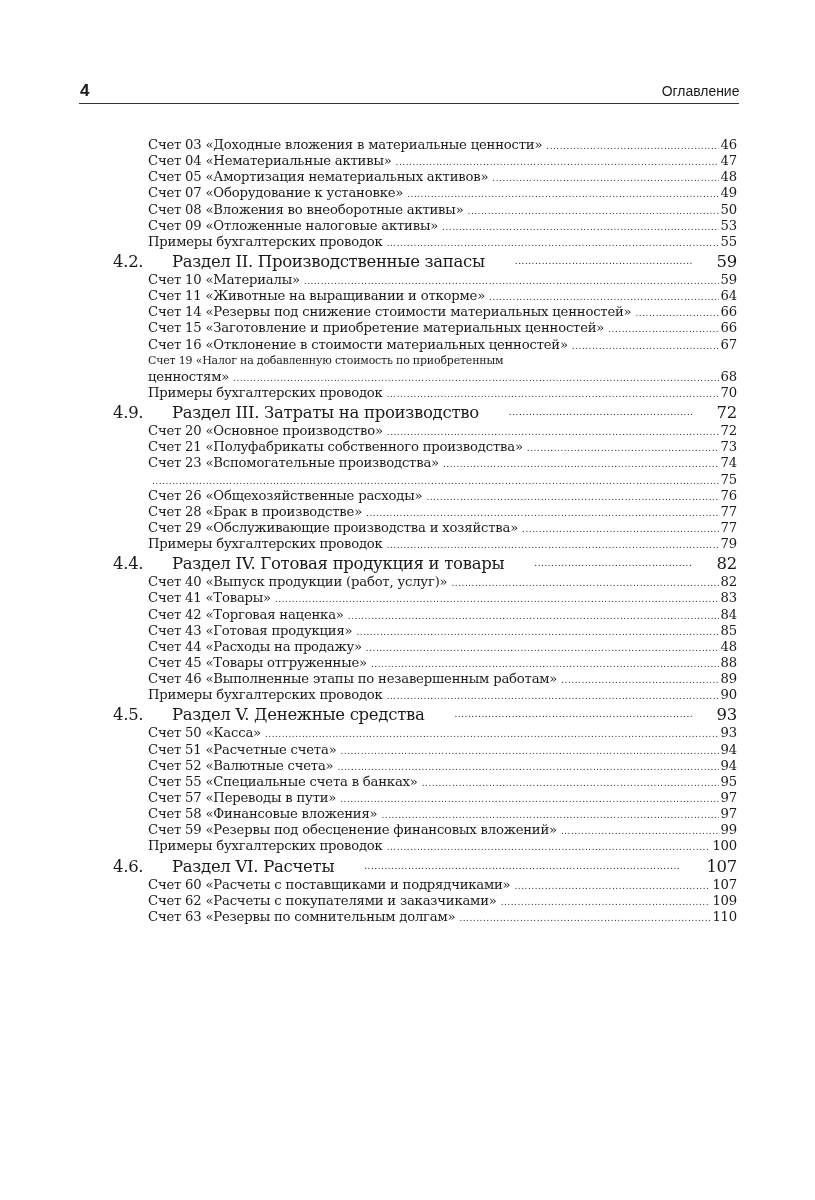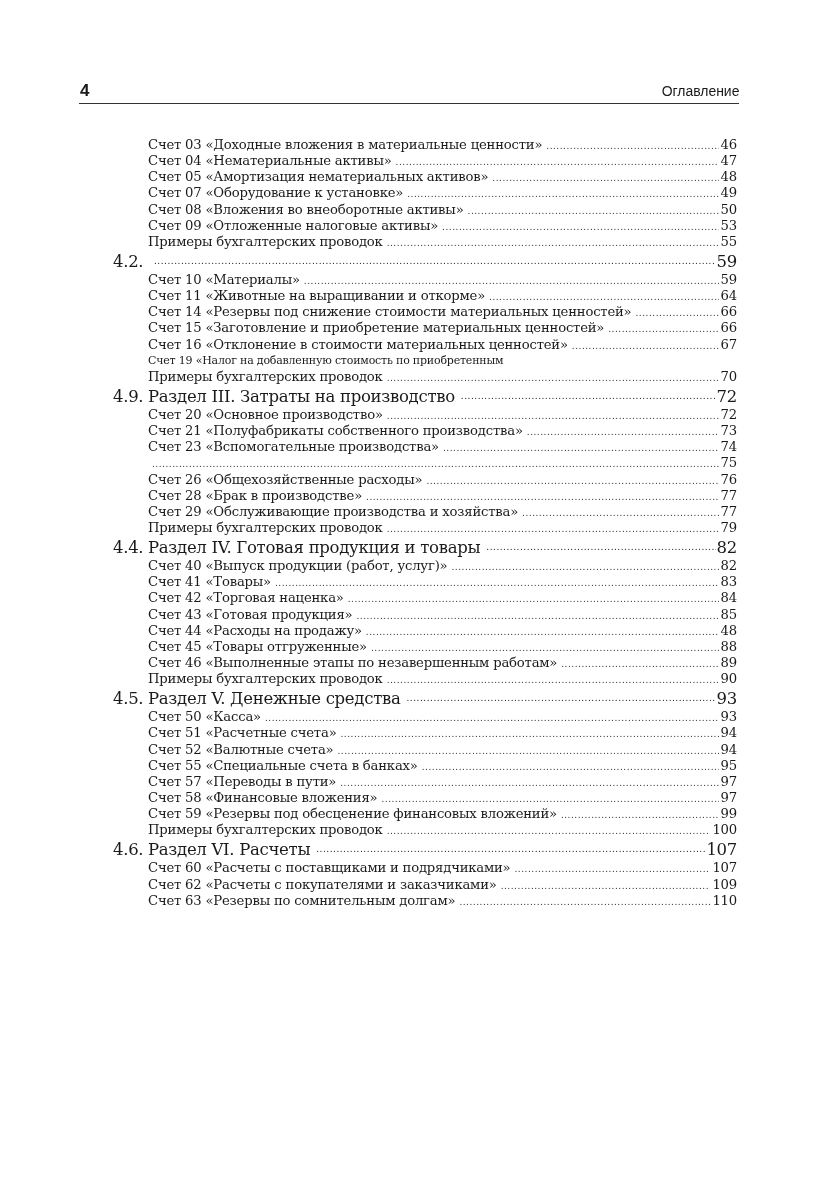--- a/index.html
+++ b/index.html
@@ -6,21 +6,21 @@
   body { width: 815px; height: 1200px; position: relative; overflow: hidden; color: #1a1a1a; }
   .page-header { position: absolute; left: 79px; top: 81px; width: 660px; height: 22px; border-bottom: 1.5px solid #333; }
   .page-num { position: absolute; left: 1px; top: 0; font-family: "Liberation Sans", sans-serif; font-size: 17px; font-weight: bold; line-height: 20px; }
   .running-title { position: absolute; right: 0; top: 0; font-family: "Liberation Sans", sans-serif; font-size: 15.5px; line-height: 20px; transform: scaleX(0.9); transform-origin: right; }
   .toc { position: absolute; left: 113px; top: 137px; width: 624px; font-family: "DejaVu Serif", "Liberation Serif", serif; }
   .entry { display: flex; align-items: baseline; font-size: 13.2px; line-height: 16.15px; height: 16.15px; padding-left: 35px; white-space: nowrap; letter-spacing: -0.2px; }
   .entry .title { flex: 0 0 auto; }
   .entry .leader { flex: 1 1 auto; overflow: hidden; margin: 0 2px 0 4px; color: #333; font-size: 9px; letter-spacing: 0.5px; }
   .entry .leader::before { content: "................................................................................................................................................................................................................................................"; }
   .entry .page { flex: 0 0 auto; text-align: center; }
-  .section { display: flex; align-items: flex-end; font-size: 16.5px; line-height: 21px; height: 21px; margin-top: 1px; white-space: nowrap; letter-spacing: -0.3px; }
+  .section { display: flex; align-items: flex-end; font-size: 16.5px; line-height: 21px; height: 21px; margin-top: 1px; white-space: nowrap; letter-spacing: -0.3px; gap: 24px; }
   .section .num { width: 35px; flex: 0 0 35px; }
   .section .title { flex: 0 0 auto; }
   .section .leader { flex: 1 1 auto; overflow: hidden; margin: 0 1px 0 6px; font-size: 9px; letter-spacing: 0.5px; }
   .section .leader::before { content: "................................................................................................................................................................................................................................................"; }
   .section .page { flex: 0 0 auto; }
   .wrap-first { font-size: 11px; line-height: 16.15px; padding-left: 35px; white-space: nowrap; letter-spacing: -0.2px; }
 </style>
 </head>
 <body>
 
@@ -62,20 +62,21 @@
       <span class="page">53</span>
     </div>
   <div class="entry">
       <span class="title">Примеры бухгалтерских проводок</span>
       <span class="leader"></span>
       <span class="page">55</span>
     </div>
 
   <div class="section">
       <span class="num">4.2.</span>
+      <span class="title">Раздел II. Производственные запасы</span>
       <span class="leader"></span>
       <span class="page">59</span>
     </div>
   <div class="entry">
       <span class="title">Счет 10 «Материалы»</span>
       <span class="leader"></span>
       <span class="page">59</span>
     </div>
   <div class="entry">
       <span class="title">Счет 11 «Животные на выращивании и откорме»</span>
@@ -92,20 +93,25 @@
       <span class="leader"></span>
       <span class="page">66</span>
     </div>
   <div class="entry">
       <span class="title">Счет 16 «Отклонение в стоимости материальных ценностей»</span>
       <span class="leader"></span>
       <span class="page">67</span>
     </div>
   <div>
     <div class="wrap-first">Счет 19 «Налог на добавленную стоимость по приобретенным</div>
+    <div class="entry">
+        <span class="title">ценностям»</span>
+        <span class="leader"></span>
+        <span class="page">68</span>
+      </div>
   </div>
   <div class="entry">
       <span class="title">Примеры бухгалтерских проводок</span>
       <span class="leader"></span>
       <span class="page">70</span>
     </div>
 
   <div class="section">
       <span class="num">4.9.</span>
       <span class="title">Раздел III. Затраты на производство</span>

